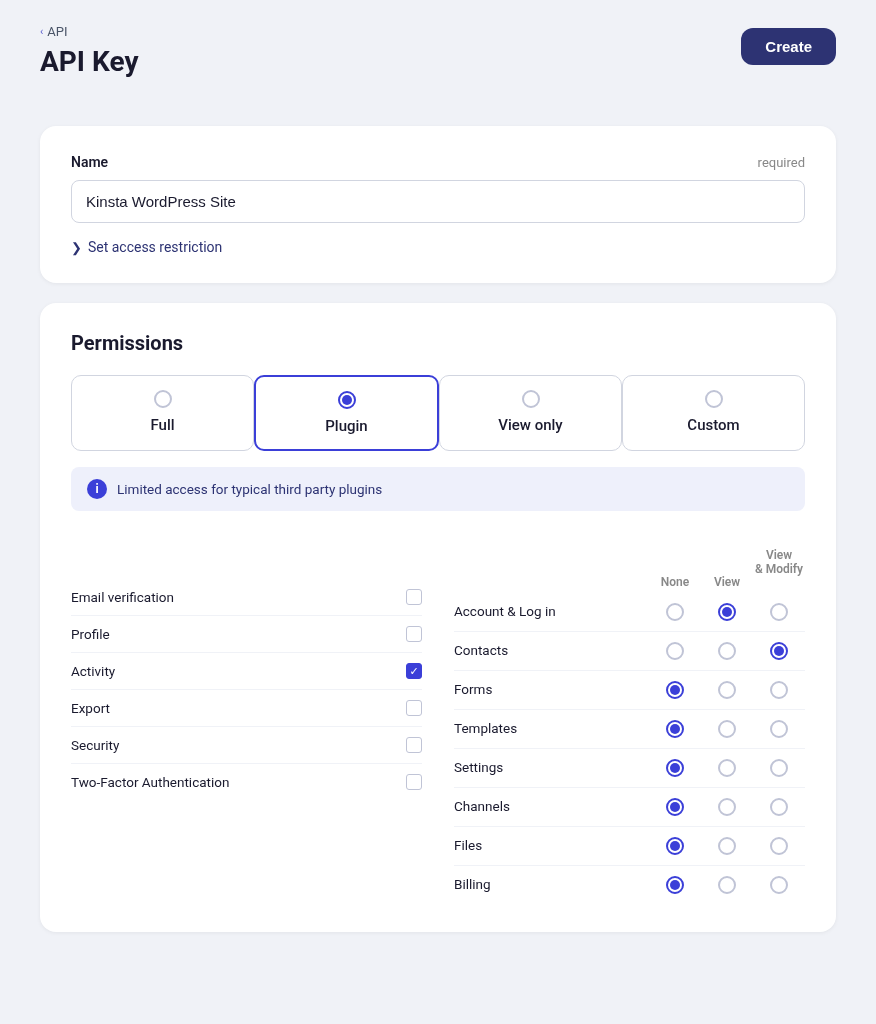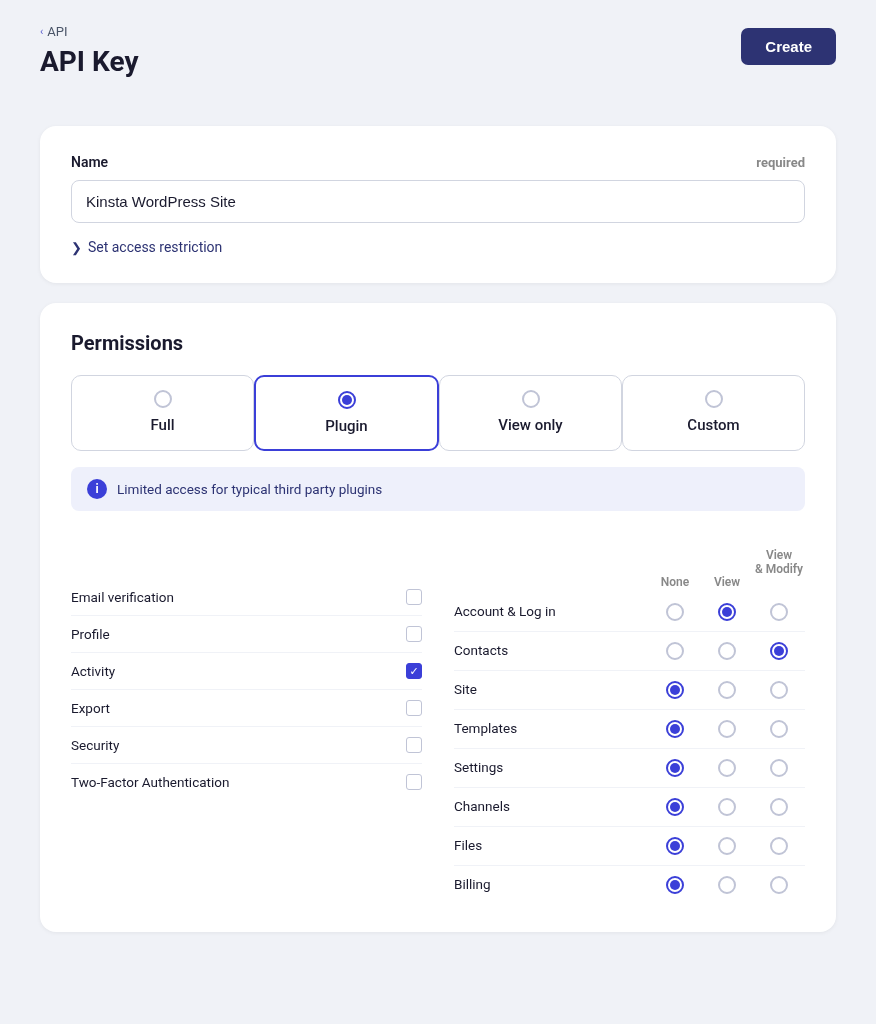--- a/index.html
+++ b/index.html
@@ -32,21 +32,21 @@
     .header-row {
       display: flex;
       justify-content: space-between;
       align-items: flex-start;
       margin-bottom: 24px;
     }
     .create-btn {
       background: #2d3373;
       color: #fff;
       border: none;
-      border-radius: 7px;
+      border-radius: 12px;
       padding: 10px 24px;
       font-size: 15px;
       font-weight: 600;
       cursor: pointer;
       margin-top: 4px;
     }
     .card {
       background: #fff;
       border-radius: 16px;
       padding: 28px 31px;
@@ -60,21 +60,20 @@
       margin-bottom: 10px;
     }
     .field-label {
       font-size: 14px;
       font-weight: 600;
       color: #1a1a2e;
     }
     .field-required {
       font-size: 13px;
       color: #888;
-      font-weight: bold;
     }
     .text-input {
       width: 100%;
       border: 1.5px solid #d1d5e0;
       border-radius: 8px;
       padding: 12px 14px;
       font-size: 15px;
       color: #1a1a2e;
       outline: none;
       margin-bottom: 16px;
@@ -413,21 +412,21 @@
             </div>
           <div class="radio-cell">
               <div class="radio-btn selected">
                 <div class="radio-dot"></div>
               </div>
             </div>
         </div>
       </div>
 
       <div class="right-perm-row">
-        <span class="right-perm-name">Site</span>
+        <span class="right-perm-name">Forms</span>
         <div class="radio-group">
           <div class="radio-cell">
               <div class="radio-btn selected">
                 <div class="radio-dot"></div>
               </div>
             </div>
           <div class="radio-cell">
               <div class="radio-btn"></div>
             </div>
           <div class="radio-cell">

